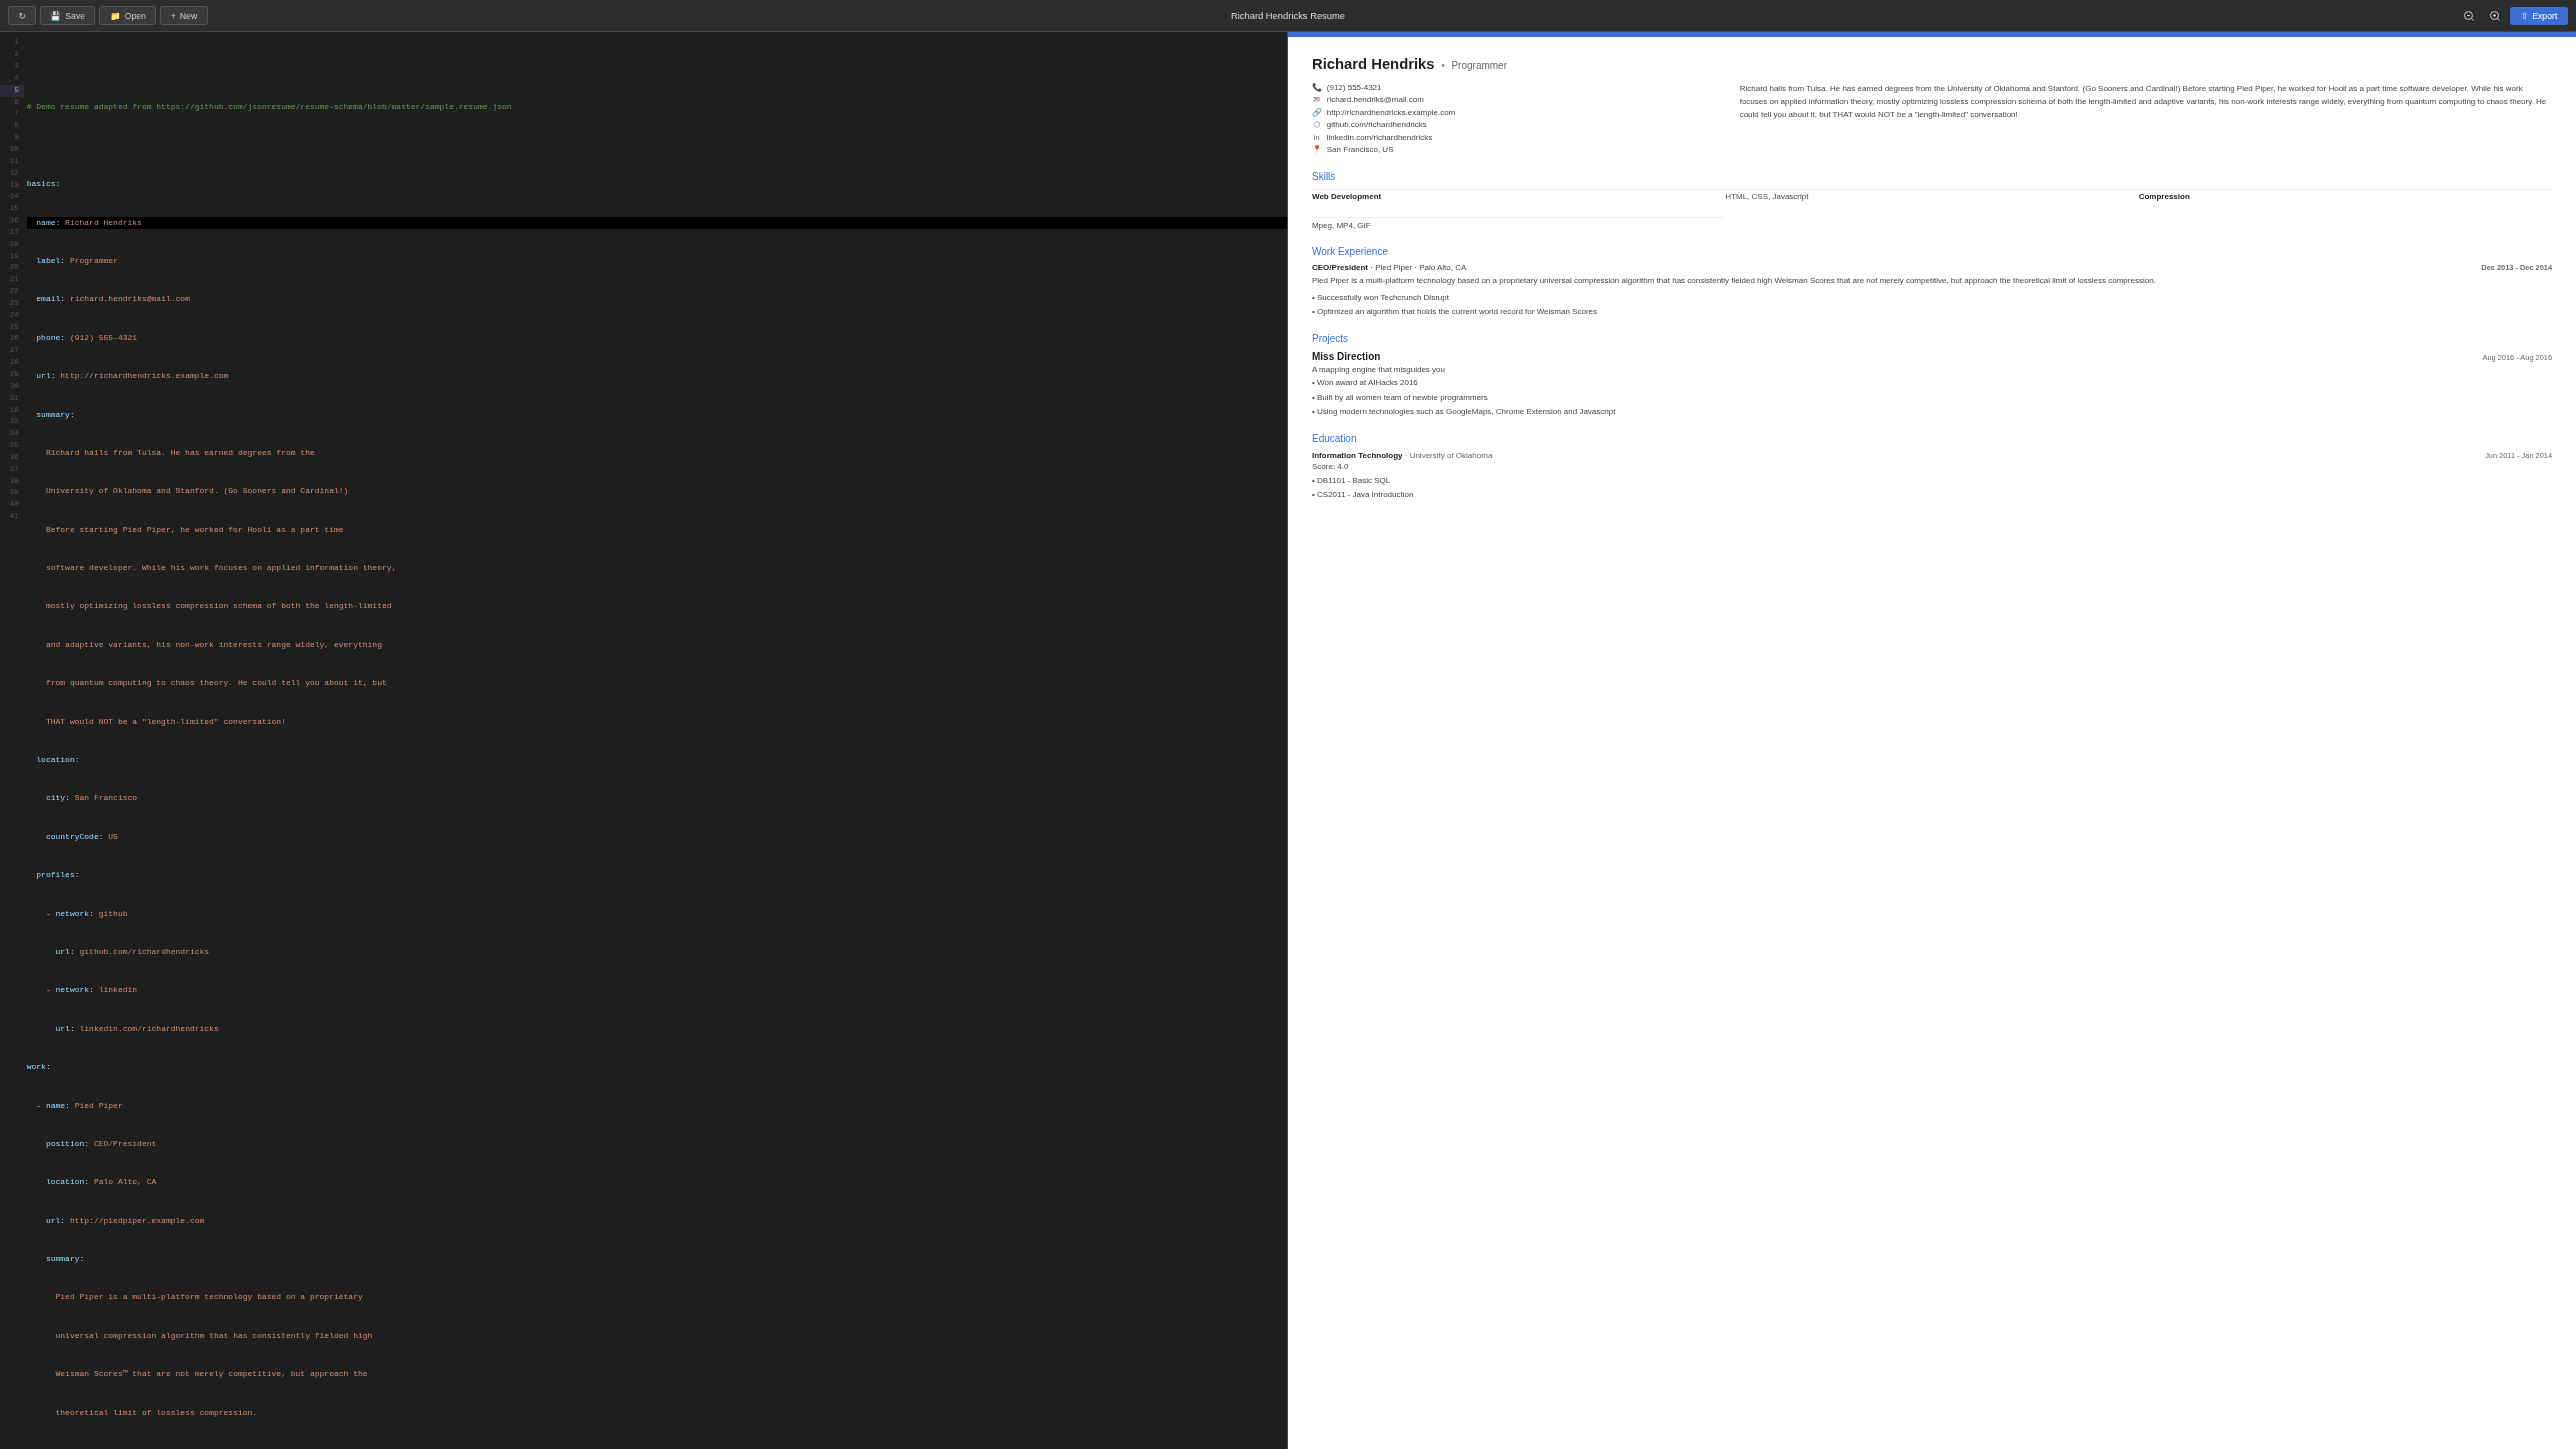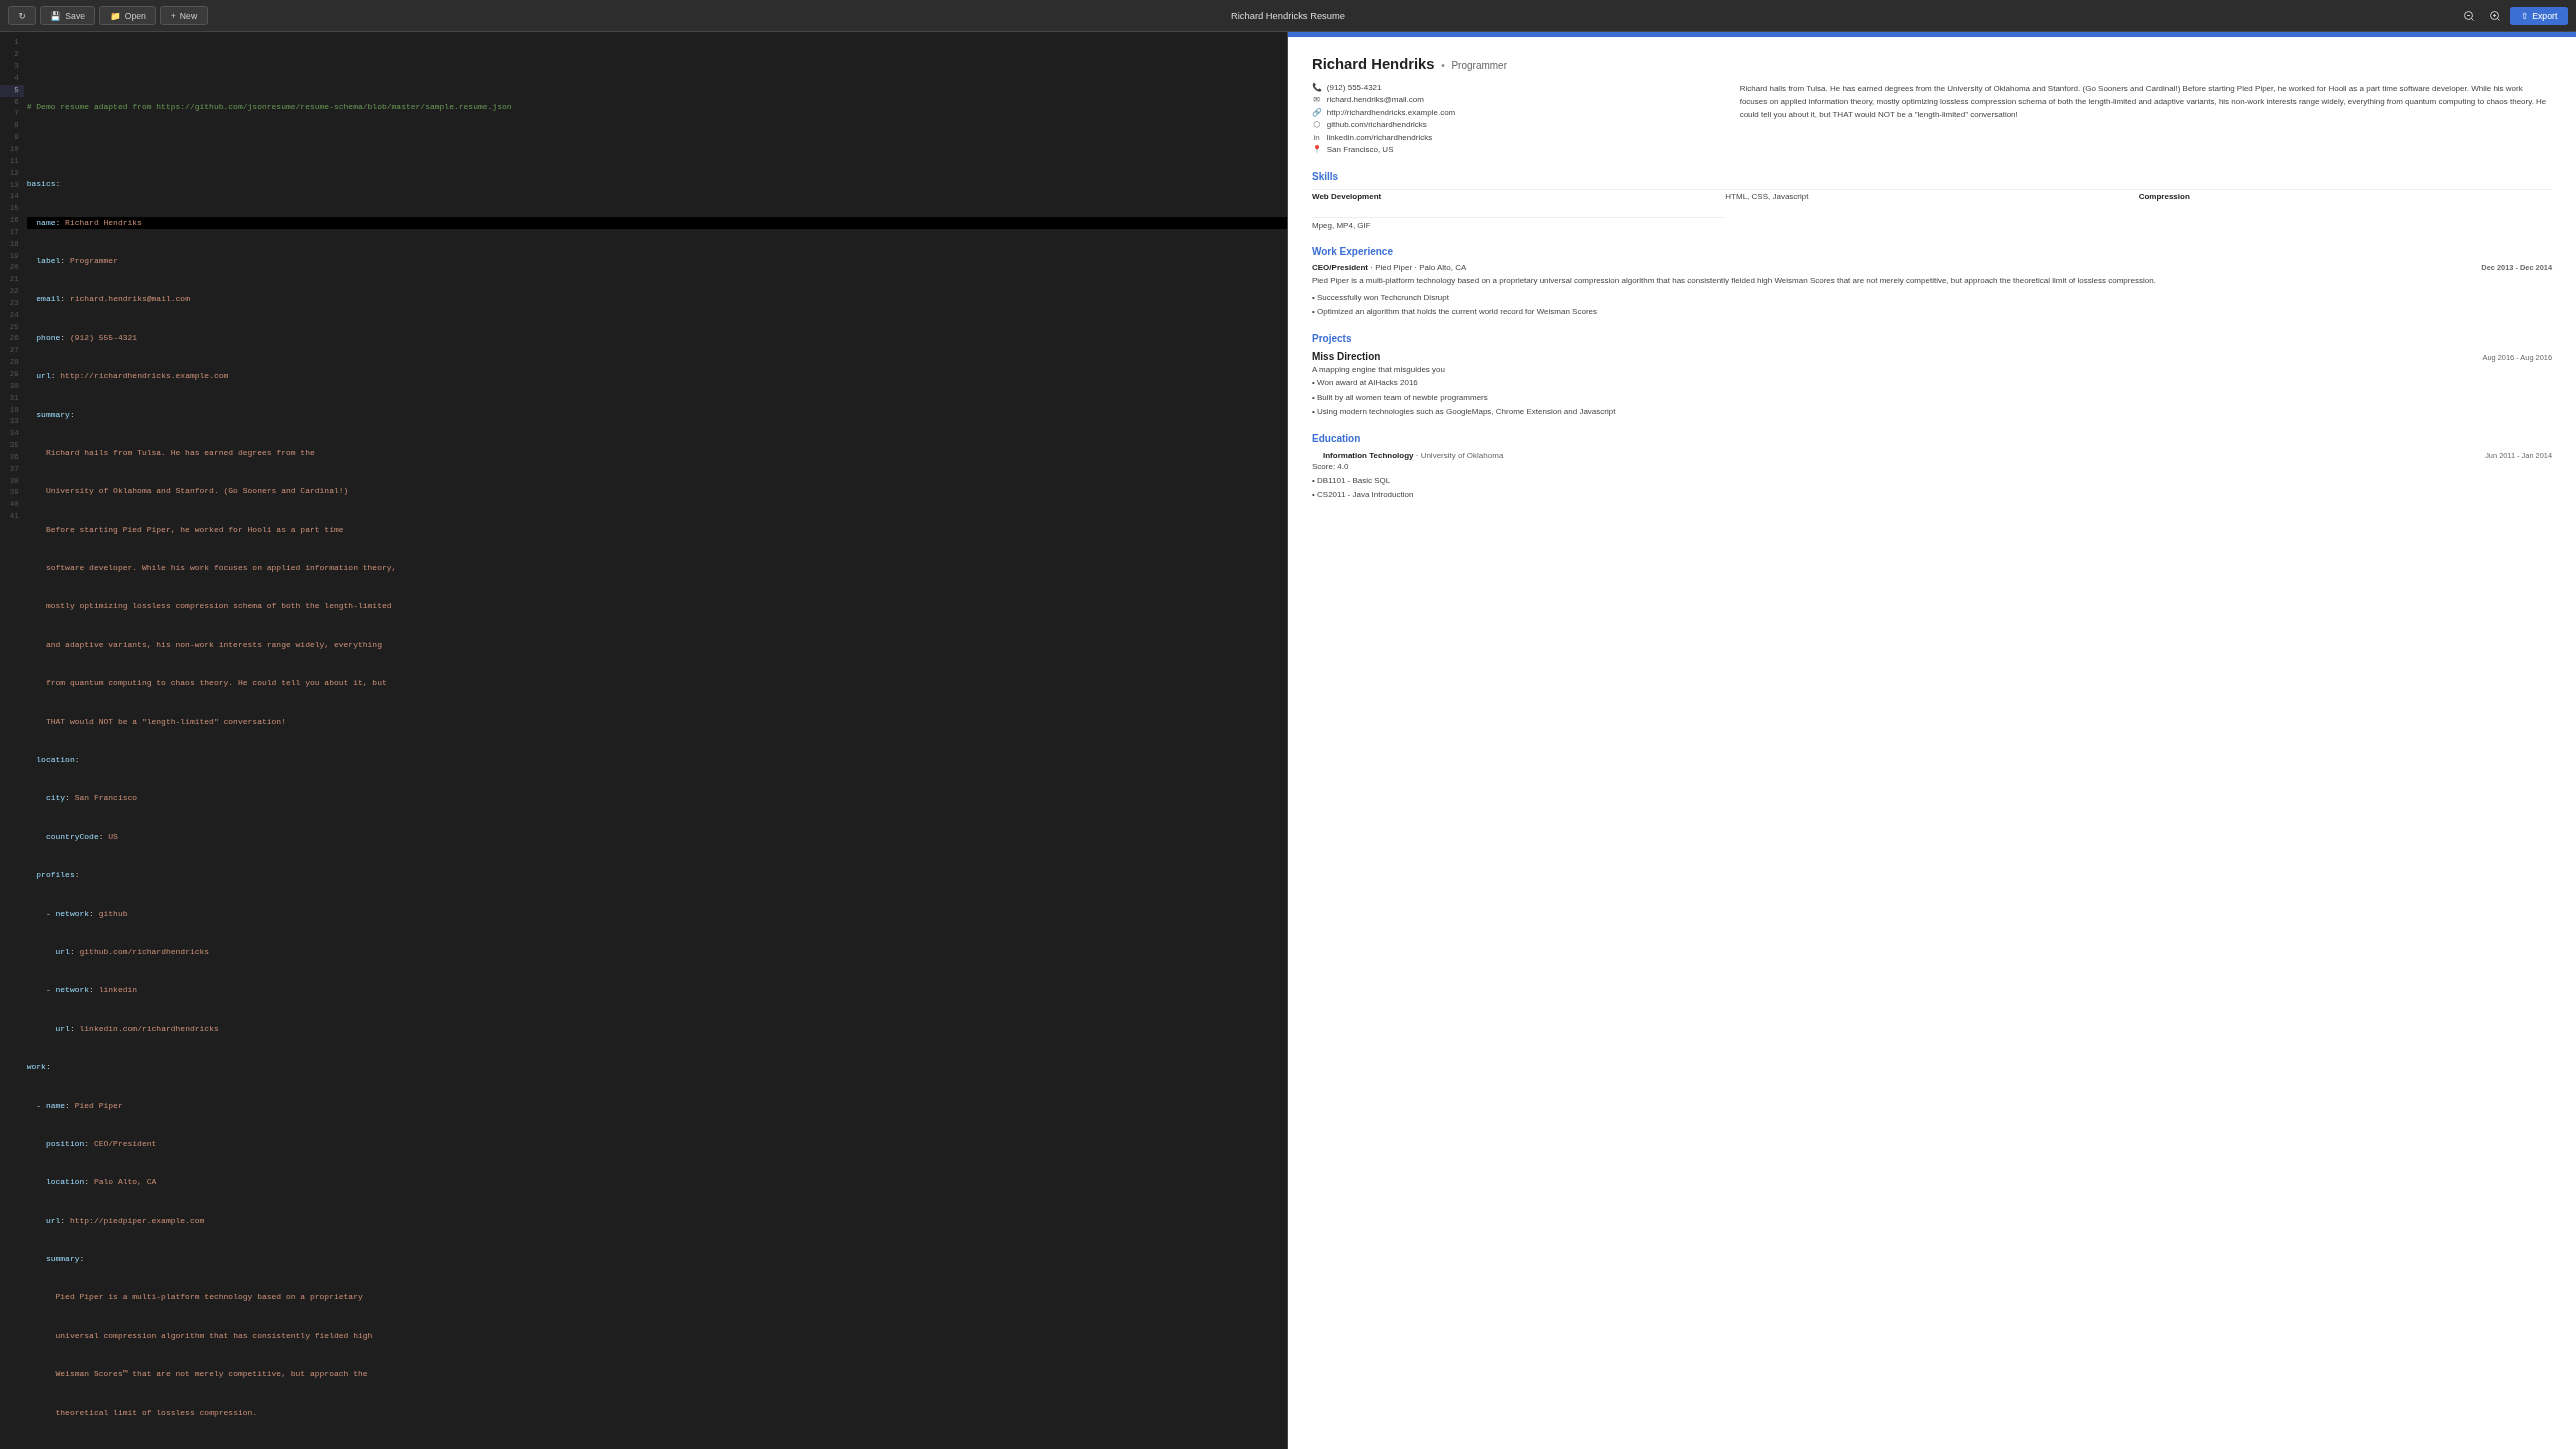--- a/index.html
+++ b/index.html
@@ -195,21 +195,21 @@
       font-size: 8px;
     }
     .summary-text {
       font-size: 8px;
       color: #444;
       line-height: 1.6;
     }
     .section-title {
       color: #3b6fd4;
       font-size: 10px;
-      font-weight: 700;
+      font-weight: 400;
       margin: 13.4px 0 6.7px 0;
       border-bottom: none;
     }
     .skills-grid {
       display: grid;
       grid-template-columns: 1fr 1fr 1fr;
       gap: 13px 0;
     }
     .skill-name {
       font-size: 8px;
@@ -278,21 +278,20 @@
     }
     .project-highlights {
       font-size: 8px;
       color: #444;
       line-height: 1.8;
     }
     .edu-header {
       display: flex;
       justify-content: space-between;
       align-items: center;
-      margin-left: 11px;
     }
     .edu-degree {
       font-size: 8px;
       font-weight: 600;
       color: #222;
     }
     .edu-date {
       font-size: 7.4px;
       color: #666;
     }

